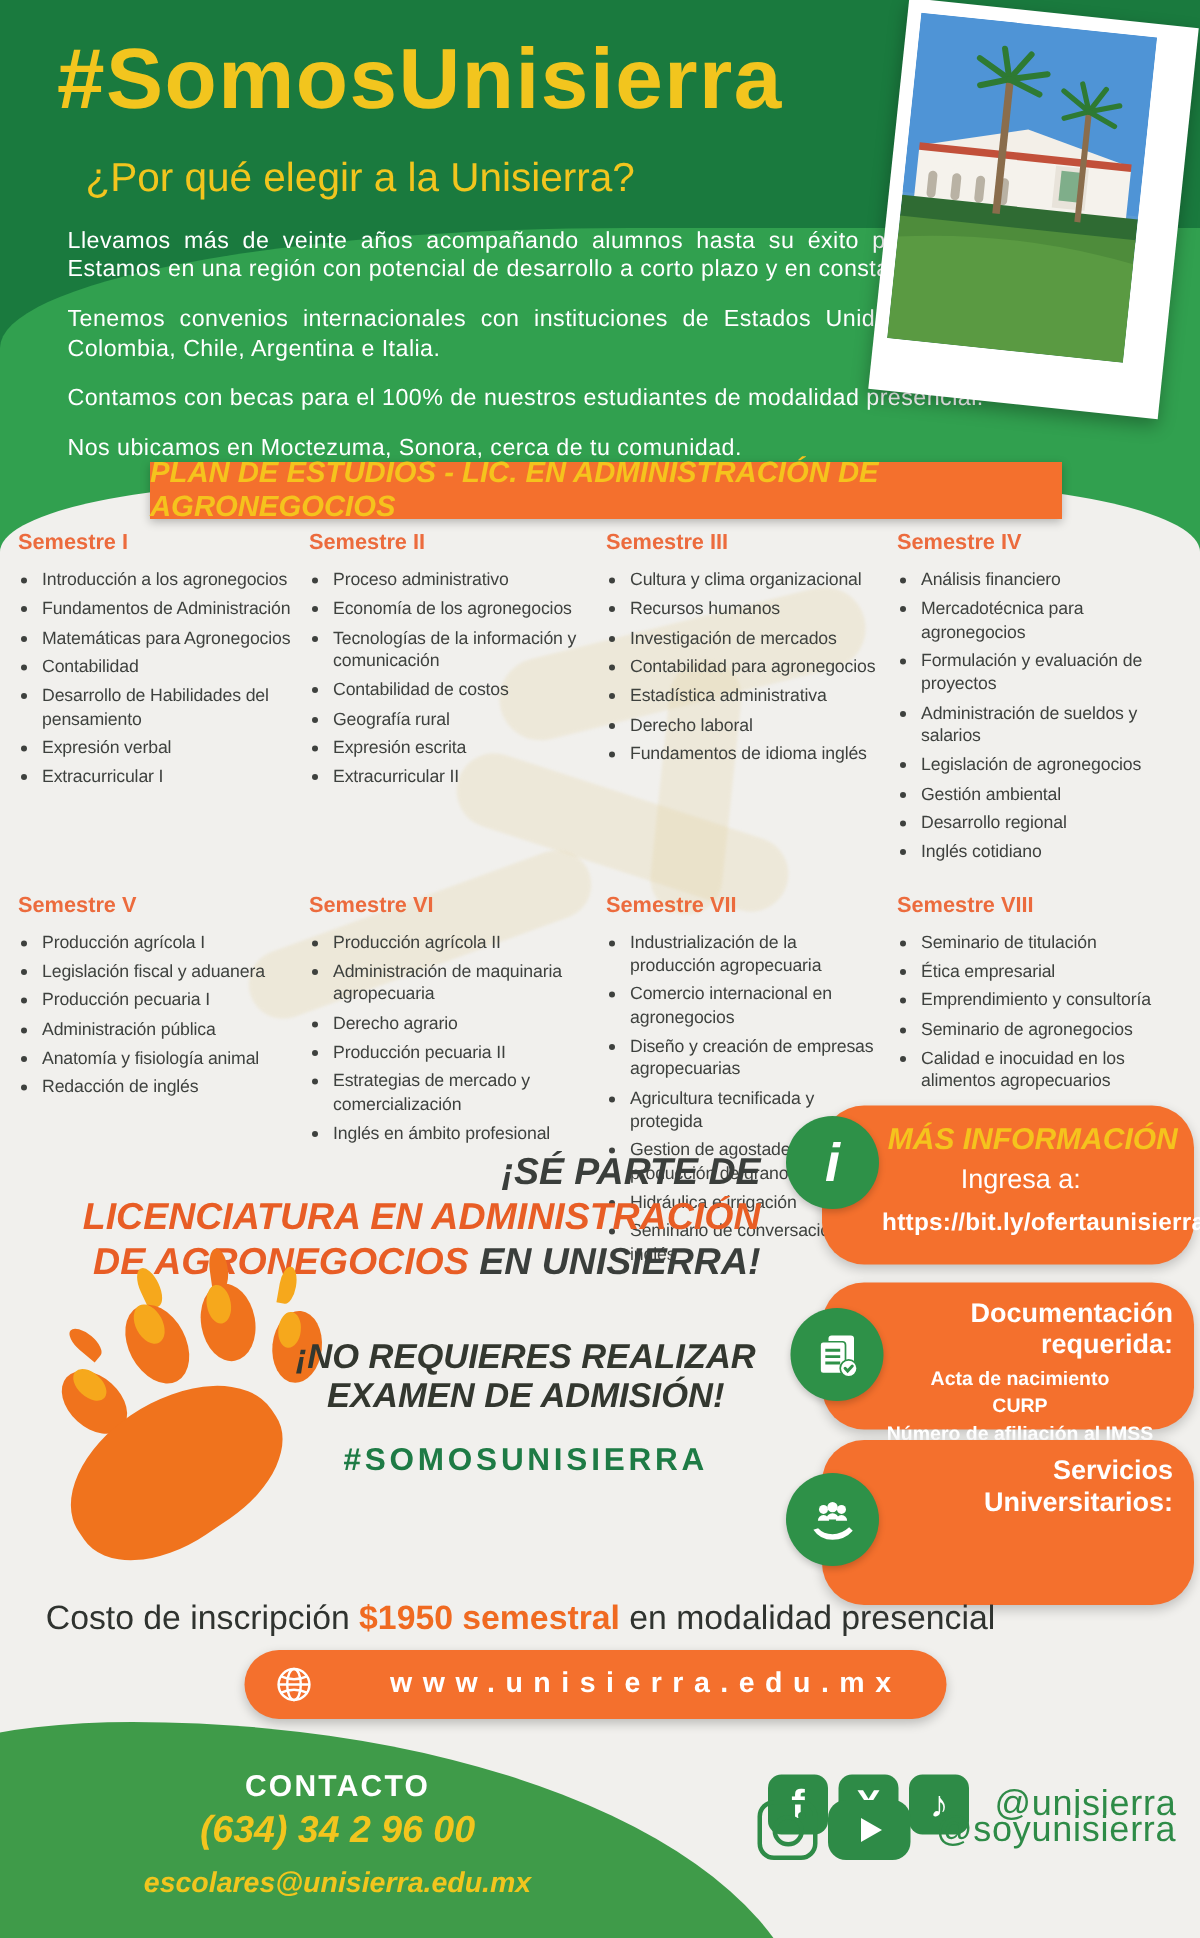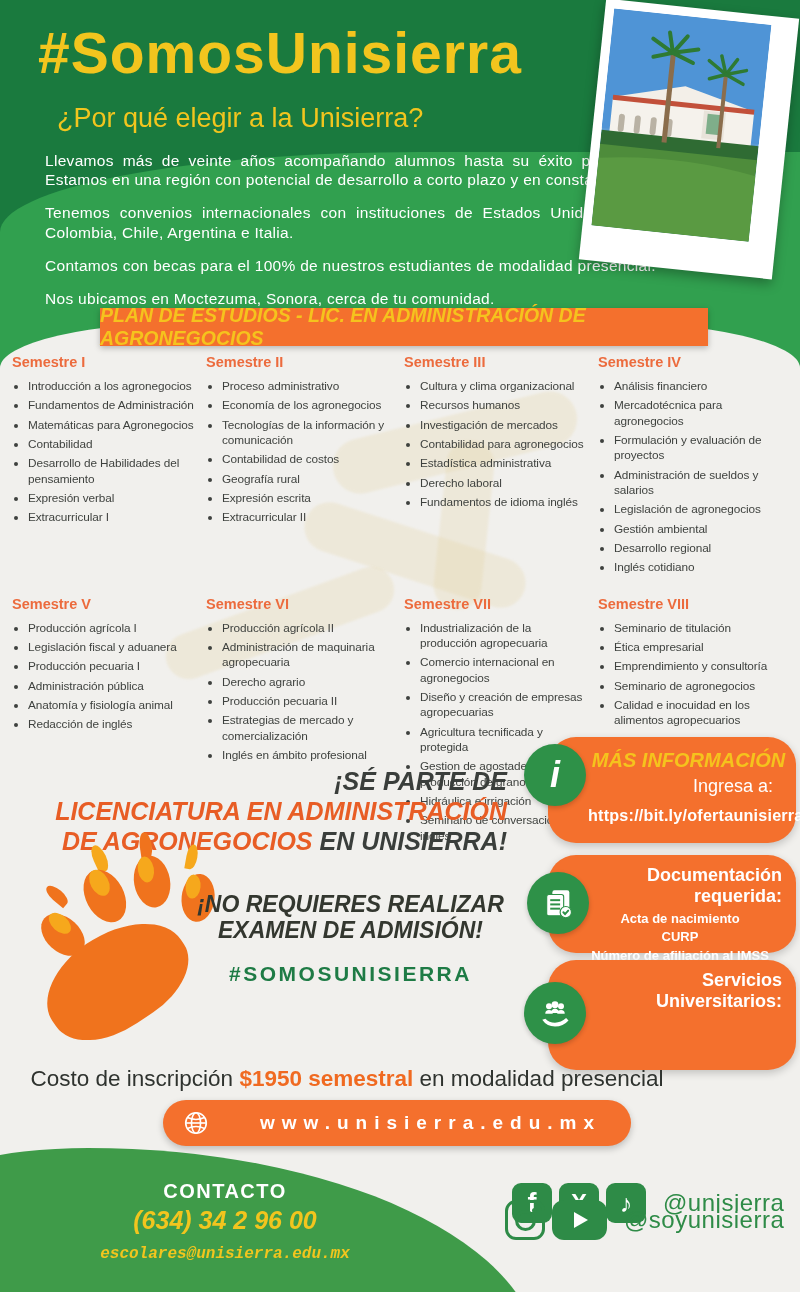--- a/index.html
+++ b/index.html
@@ -60,21 +60,21 @@
   .paw .claw{position:absolute;background:#f6a81c;border-radius:60% 60% 60% 0;}
   .paw .c1{left:44px;top:18px;width:12px;height:26px;transform:rotate(-40deg);background:#f0731d;}
   .paw .c2{left:92px;top:-12px;width:13px;height:28px;transform:rotate(-15deg);}
   .paw .c3{left:140px;top:-16px;width:12px;height:28px;transform:rotate(2deg);background:#f0731d;}
   .paw .c4{left:184px;top:4px;width:11px;height:25px;transform:rotate(20deg);}
   
   .box{position:absolute;left:548px;width:248px;background:#f4702d;border-radius:28px;
     box-shadow:0 3px 8px rgba(0,0,0,.2);color:#ffffff;box-sizing:border-box;}
   .box-info{top:737px;height:106px;padding:12px 7px 0 40px;}
   .box-info .bi-title{color:#f5c31d;font-weight:bold;font-style:italic;font-size:20px;text-align:center;}
-  .box-info .bi-sub{text-align:right;padding-right:16px;font-size:18px;margin-top:4px;}
+  .box-info .bi-sub{text-align:center;padding-right:16px;font-size:18px;margin-top:4px;}
   .box-info .bi-url{text-align:center;font-size:16.2px;font-weight:bold;margin-top:9px;letter-spacing:.2px;}
   .box-docs{top:855px;height:98px;padding:10px 14px 4px 30px;}
   .box-title{font-weight:bold;font-size:18px;text-align:right;margin-bottom:3px;}
   .box ul{list-style:none;margin:0;padding:0;text-align:center;}
   .box li{font-size:13px;font-weight:bold;line-height:1.42;}
   .box-serv{top:960px;height:110px;padding:10px 14px 0 30px;}
   .box-serv li{line-height:1.4;}
   
   .circle{position:absolute;width:62px;height:62px;border-radius:50%;background:#2e9148;
     display:flex;align-items:center;justify-content:center;color:#fff;box-shadow:0 2px 5px rgba(0,0,0,.2);}
@@ -90,21 +90,21 @@
   .url-pill .url-text{flex:1;text-align:right;color:#fff;font-weight:bold;font-size:19px;
     letter-spacing:7px;margin-right:30px;}
   
   .contact-blob{position:absolute;left:-80px;top:1148px;width:620px;height:240px;background:#3f9b49;
     border-top-right-radius:78% 95%;border-top-left-radius:180px 50px;}
   .contact-title{position:absolute;left:85px;top:1180px;width:280px;text-align:center;color:#fff;
     font-weight:bold;font-size:20px;letter-spacing:1.5px;}
   .contact-phone{position:absolute;left:85px;top:1206px;width:280px;text-align:center;color:#f2c51e;
     font-weight:800;font-size:25px;font-style:italic;}
   .contact-email{position:absolute;left:45px;top:1245px;width:360px;text-align:center;color:#f2c51e;
-    font-weight:bold;font-style:italic;font-size:16px;font-family:Liberation Mono, monospace;}
+    font-weight:bold;font-style:italic;font-size:19px;}
   
   .social-row{position:absolute;display:flex;align-items:center;gap:7px;}
   .sr1{left:512px;top:1183px;}
   .sr2{left:505px;top:1200px;text-align:right;}
   .sicon{width:40px;height:40px;border-radius:9px;background:#2e8b47;color:#fff;display:flex;
     align-items:center;justify-content:center;font-weight:bold;box-sizing:border-box;}
   .sicon.fb{font-size:27px;}
   .sicon.xx{font-size:24px;font-weight:800;}
   .sicon.tk{font-size:25px;}
   .sicon.yt{width:55px;border-radius:12px;}

